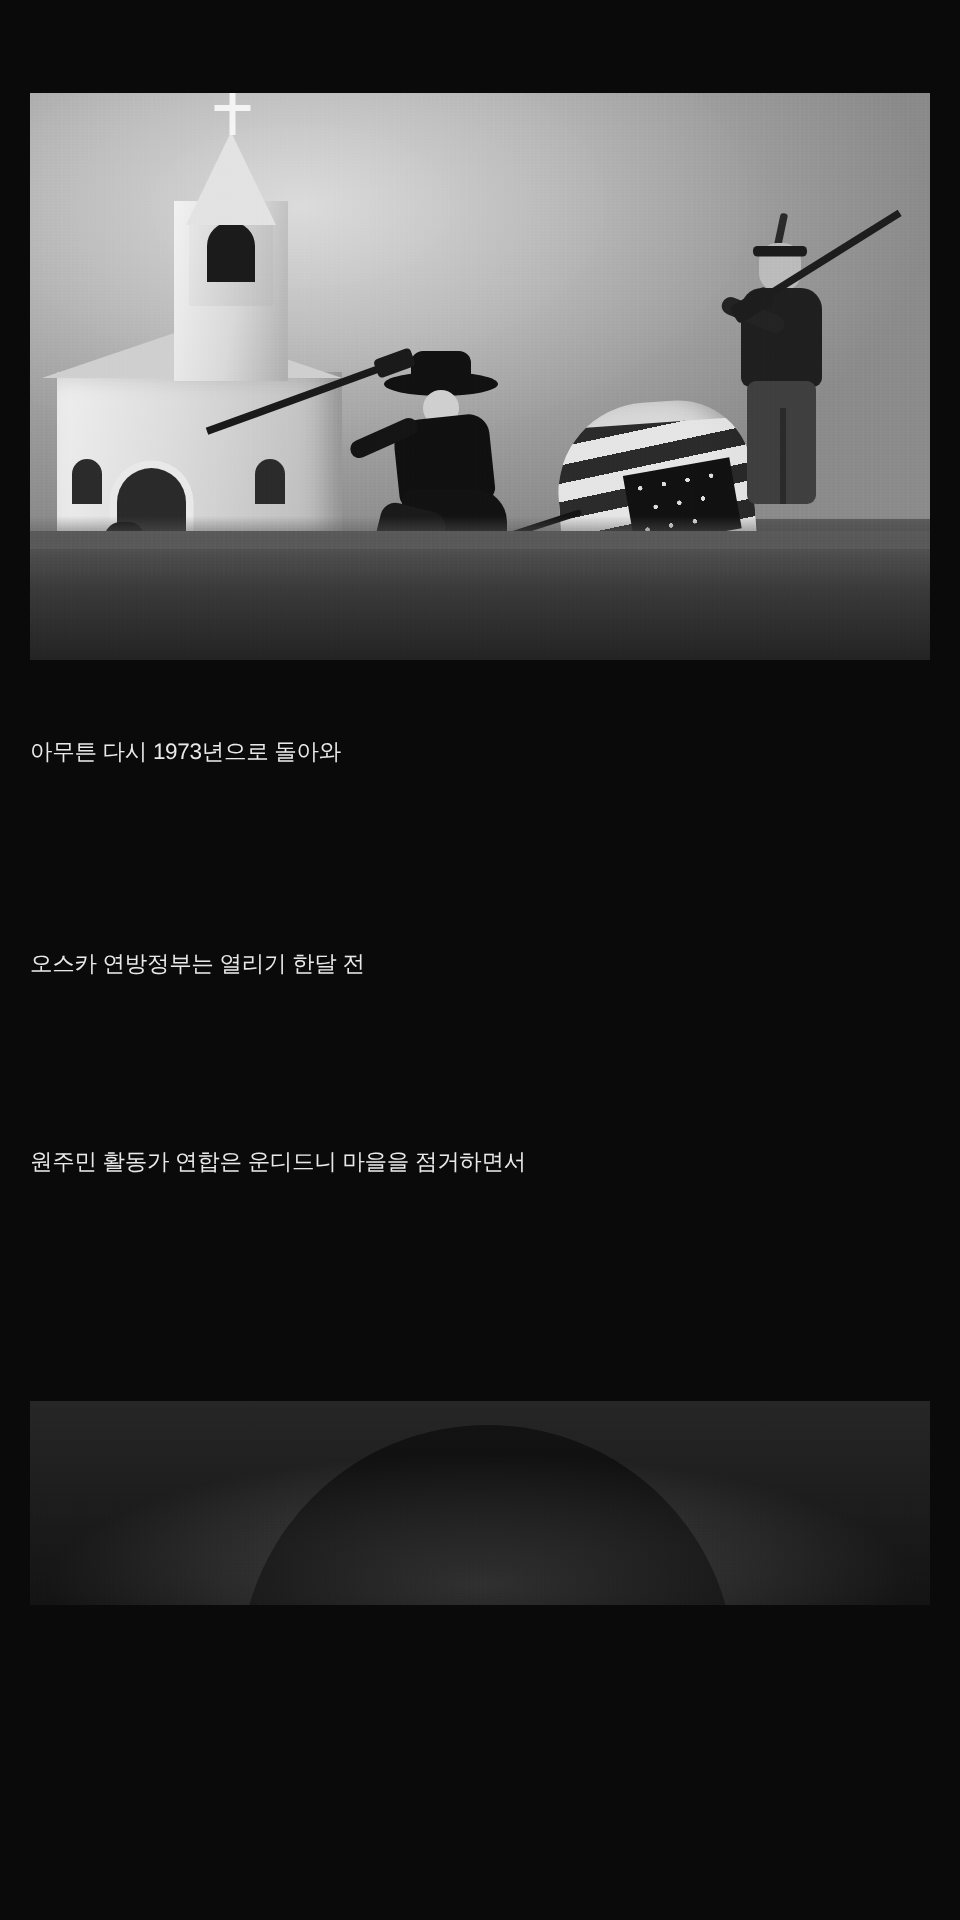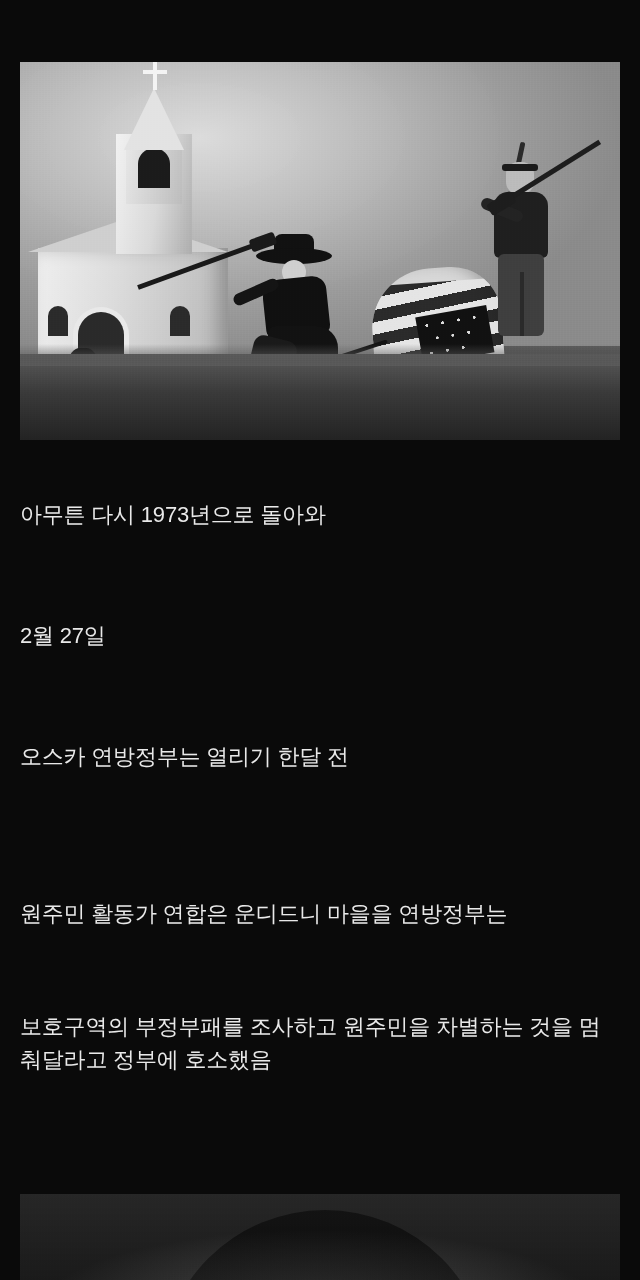--- a/index.html
+++ b/index.html
@@ -344,21 +344,21 @@
     width: 330px; height: 250px;
     background: linear-gradient(180deg,#2a2a2a 0%, #141414 40%, #0e0e0e 100%);
     border-radius: 165px 165px 40px 40px;
   }
 
   
   .content {
     padding: 0 20px;
   }
   .para {
-    font-size: 22px;
+    font-size: 15px;
     line-height: 1.5;
     color: #e9e9e9;
     letter-spacing: -0.2px;
     font-weight: 400;
   }
   .gap-36 { height: 36px; }
   .gap-44 { height: 44px; }
   .gap-60 { height: 60px; }
   .gap-80 { height: 80px; }
 </style>
@@ -425,27 +425,25 @@
     <div class="rifle-b"></div>
 
     <div class="ground"></div>
     <div class="grain"></div>
   </div>
 
   <div class="content">
     <div class="gap-36"></div>
     <p class="para">아무튼 다시 1973년으로 돌아와</p>
     <div class="gap-44"></div>
-    <p class="para">2월 27일</p>
     <div class="gap-44"></div>
     <p class="para">오스카 연방정부는 열리기 한달 전</p>
     <div class="gap-80"></div>
-    <p class="para">원주민 활동가 연합은 운디드니 마을을 연방정부는</p>
+    <p class="para">원주민 활동가 연합은 운디드니 마을을 점거하면서</p>
     <div class="gap-36"></div>
-    <p class="para">보호구역의 부정부패를 조사하고 원주민을 차별하는 것을 멈춰달라고 정부에 호소했음</p>
     <div class="gap-36"></div>
     <div class="gap-60"></div>
   </div>
 
   <div class="photo-frame second">
     <div class="photo2-bg"></div>
     <div class="hair"></div>
 
     <div class="photo2-vig"></div>
     <div class="grain"></div>

